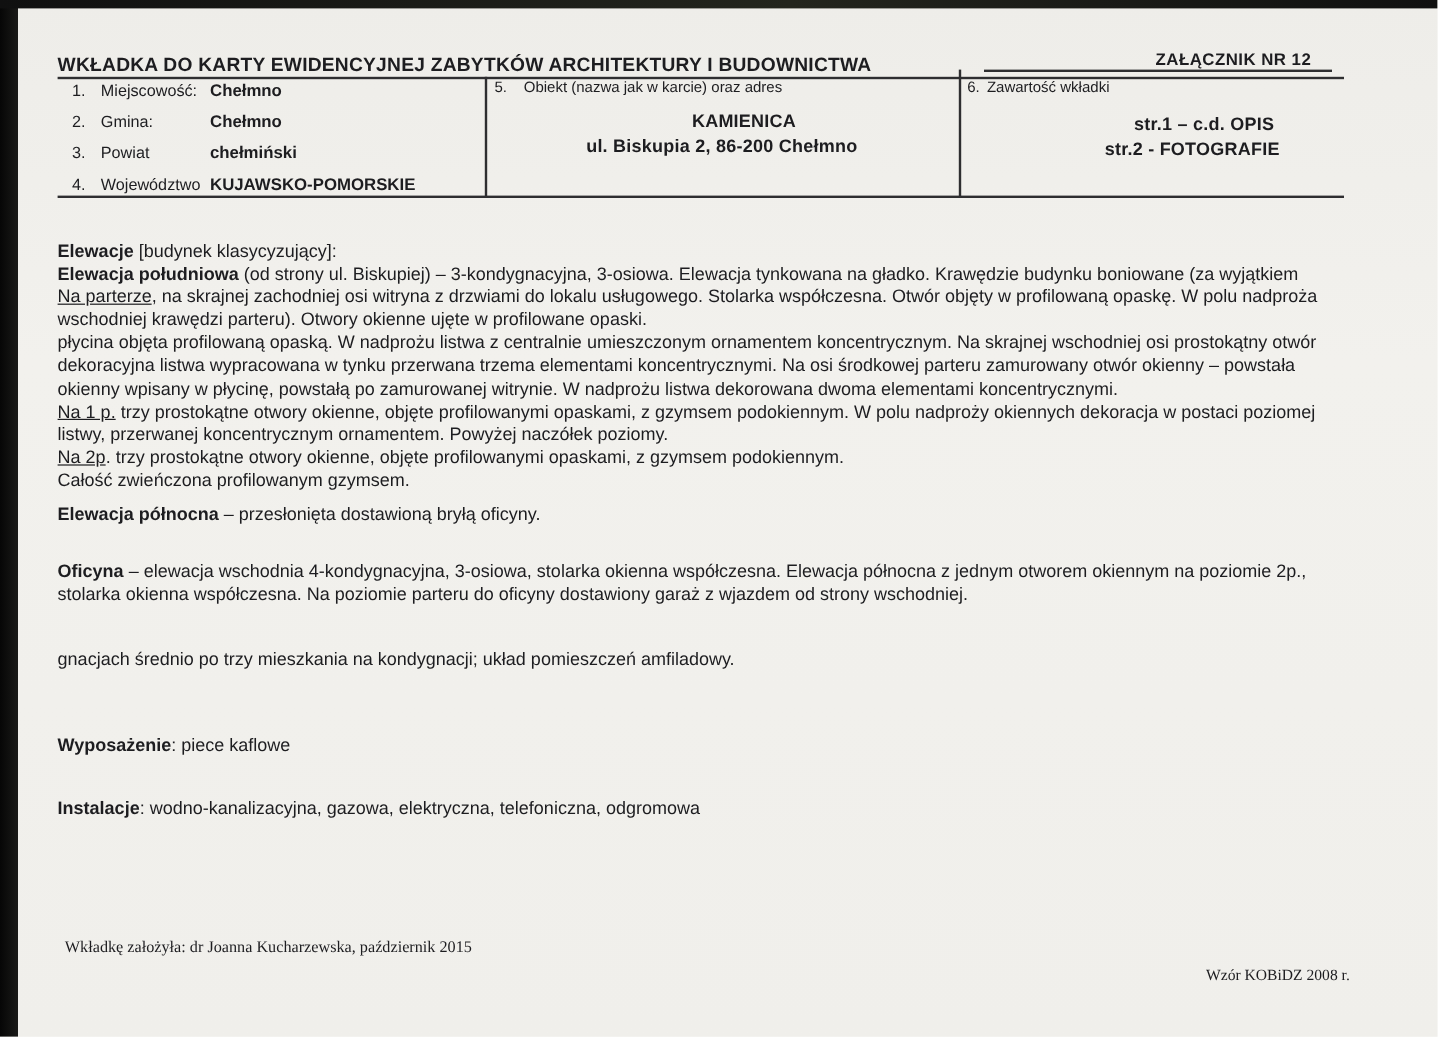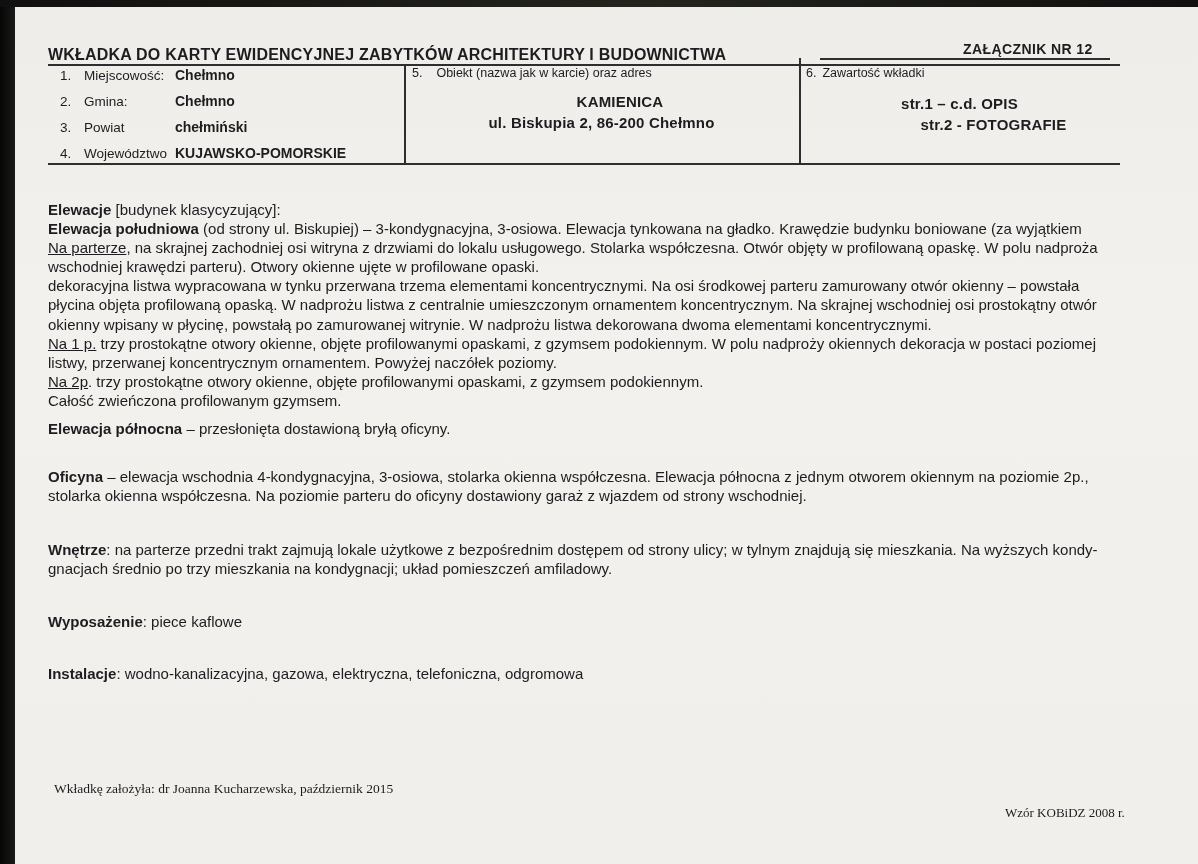--- a/index.html
+++ b/index.html
@@ -28,21 +28,21 @@
   .fno    { width:24px; }
   .flabel { width:91px; }
   .fvalue { font-weight:bold; font-size:14px; }
 
   .box-header { position:absolute; display:flex; font-size:12.5px; white-space:nowrap; }
   #obj-header { left:412px; top:66px; gap:14px; }
   #cont-header{ left:806px; top:66px; gap:6px; }
   .centered-bold { position:absolute; text-align:center; font-weight:bold; font-size:15px; white-space:nowrap; letter-spacing:0.2px; }
   #obj-name    { left:404px; width:432px; top:93px; }
   #obj-address { left:404px; width:395px; top:114px; }
-  #cont-line1  { left:799px; width:321px; top:95px; }
+  #cont-line1  { left:799px; width:321px; top:95px;padding-left:44px; }
   #cont-line2  { left:799px; width:321px; top:116px;margin-left:34px; }
 
   #body { position:absolute; left:0; top:0; width:1198px; height:864px; }
   .par { position:absolute; left:48px; }
   .bodyline { white-space:nowrap; font-size:15px; line-height:19.1px; height:19.1px; }
   .bold { font-weight:bold; }
   .underline { text-decoration:underline; }
 
   .footer-author   { position:absolute; left:54px;   top:781px; font-family:"Liberation Serif","DejaVu Serif",serif; font-size:13.5px; white-space:nowrap; }
   .footer-template { position:absolute; left:1005px; top:805px; font-family:"Liberation Serif","DejaVu Serif",serif; font-size:13px; white-space:nowrap; }
@@ -99,37 +99,36 @@
   </div>
   <div class="centered-bold" id="cont-line1">str.1 – c.d. OPIS</div>
   <div class="centered-bold" id="cont-line2">str.2 - FOTOGRAFIE</div>
 
   <div id="body">
       <div class="par" style="top: 200px;">
         <div class="bodyline"><span class="bold">Elewacje</span><span> [budynek klasycyzujący]:</span></div>
         <div class="bodyline"><span class="bold">Elewacja południowa</span><span> (od strony ul. Biskupiej) – 3-kondygnacyjna, 3-osiowa. Elewacja tynkowana na gładko. Krawędzie budynku boniowane (za wyjątkiem</span></div>
         <div class="bodyline"><span class="underline">Na parterze</span><span>, na skrajnej zachodniej osi witryna z drzwiami do lokalu usługowego. Stolarka współczesna. Otwór objęty w profilowaną opaskę. W polu nadproża</span></div>
         <div class="bodyline"><span>wschodniej krawędzi parteru). Otwory okienne ujęte w profilowane opaski.</span></div>
+        <div class="bodyline"><span>płycina objęta profilowaną opaską. W nadprożu listwa z centralnie umieszczonym ornamentem koncentrycznym. Na skrajnej wschodniej osi prostokątny otwór</span></div>
         <div class="bodyline"><span>dekoracyjna listwa wypracowana w tynku przerwana trzema elementami koncentrycznymi. Na osi środkowej parteru zamurowany otwór okienny – powstała</span></div>
-        <div class="bodyline"><span>płycina objęta profilowaną opaską. W nadprożu listwa z centralnie umieszczonym ornamentem koncentrycznym. Na skrajnej wschodniej osi prostokątny otwór</span></div>
         <div class="bodyline"><span>okienny wpisany w płycinę, powstałą po zamurowanej witrynie. W nadprożu listwa dekorowana dwoma elementami koncentrycznymi.</span></div>
         <div class="bodyline"><span class="underline">Na 1 p.</span><span> trzy prostokątne otwory okienne, objęte profilowanymi opaskami, z gzymsem podokiennym. W polu nadproży okiennych dekoracja w postaci poziomej</span></div>
         <div class="bodyline"><span>listwy, przerwanej koncentrycznym ornamentem. Powyżej naczółek poziomy.</span></div>
         <div class="bodyline"><span class="underline">Na 2p</span><span>. trzy prostokątne otwory okienne, objęte profilowanymi opaskami, z gzymsem podokiennym.</span></div>
         <div class="bodyline"><span>Całość zwieńczona profilowanym gzymsem.</span></div>
       </div>
       <div class="par" style="top: 419px;">
         <div class="bodyline"><span class="bold">Elewacja północna</span><span> – przesłonięta dostawioną bryłą oficyny.</span></div>
       </div>
       <div class="par" style="top: 467px;">
         <div class="bodyline"><span class="bold">Oficyna</span><span> – elewacja wschodnia 4-kondygnacyjna, 3-osiowa, stolarka okienna współczesna. Elewacja północna z jednym otworem okiennym na poziomie 2p.,</span></div>
         <div class="bodyline"><span>stolarka okienna współczesna. Na poziomie parteru do oficyny dostawiony garaż z wjazdem od strony wschodniej.</span></div>
       </div>
       <div class="par" style="top: 540px;">
-        <div class="bodyline"><span class="bold">Wnętrze</span><span>: na parterze przedni trakt zajmują lokale użytkowe z bezpośrednim dostępem od strony ulicy; w tylnym znajdują się mieszkania. Na wyższych kondy-</span></div>
         <div class="bodyline"><span>gnacjach średnio po trzy mieszkania na kondygnacji; układ pomieszczeń amfiladowy.</span></div>
       </div>
       <div class="par" style="top: 612px;">
         <div class="bodyline"><span class="bold">Wyposażenie</span><span>: piece kaflowe</span></div>
       </div>
       <div class="par" style="top: 664px;">
         <div class="bodyline"><span class="bold">Instalacje</span><span>: wodno-kanalizacyjna, gazowa, elektryczna, telefoniczna, odgromowa</span></div>
       </div>
     </div>
 

